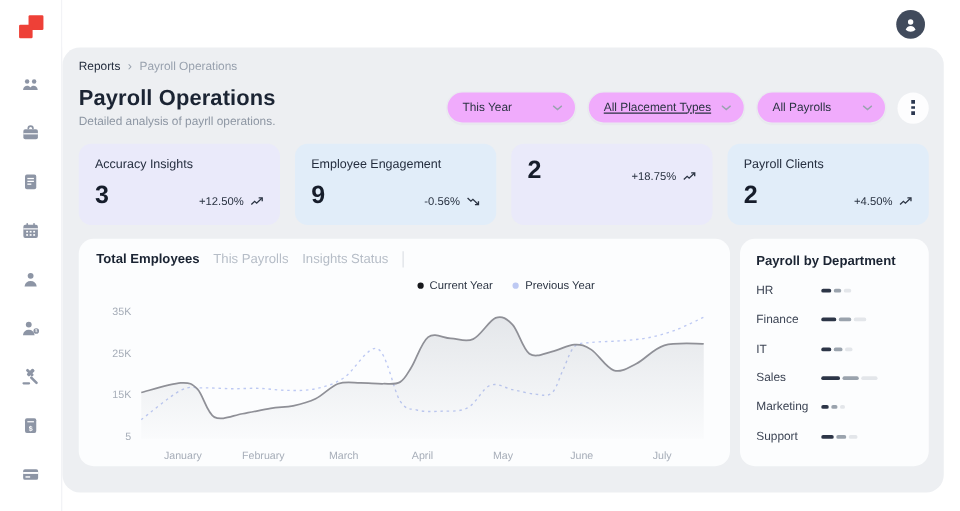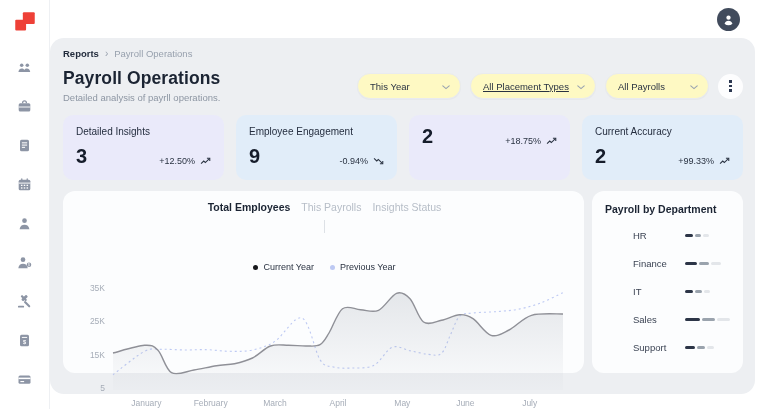--- a/index.html
+++ b/index.html
@@ -18,56 +18,56 @@
   .main { flex:1; display:flex; flex-direction:column; background:#fff; padding:0 13px 15px 0; min-width:0; }
   .topbar { height:38px; display:flex; align-items:center; justify-content:flex-end; padding-right:15px; background:#fff; }
   .avatar { width:23px; height:23px; border-radius:50%; background:#414b5c; display:flex; align-items:center; justify-content:center; cursor:pointer; }
 
   .content { flex:1; background:#edeff2; border-radius:14px; padding:10px 12px 0 13px; min-width:0; }
 
   
   .content-head { display:flex; justify-content:space-between; align-items:flex-end; margin-bottom:12px; }
   .breadcrumb { display:flex; align-items:center; gap:6px; font-size:9.5px; margin-bottom:9px; }
   .crumb-current { color:#98a1ae; }
-  .crumb-root { color:#232c3d; font-weight:bold; }
+  .crumb-root { color:#232c3d; font-weight:normal; }
   .crumb-sep { color:#98a1ae; font-size:10px; }
   .page-title { font-size:17.5px; font-weight:700; color:#1b2433; letter-spacing:.1px; }
   .page-subtitle { font-size:9.5px; color:#8d96a3; margin-top:3px; }
   .filters { display:flex; align-items:center; gap:9px; padding-bottom:4px; }
-  .dropdown { display:flex; align-items:center; justify-content:space-between; height:26px; background:#fef9c3; border:1px solid #e9ebef; border-radius:13px; padding:0 10px 0 12px; font-size:9.5px; color:#2a3342; cursor:pointer; box-shadow:0 1px 1px rgba(25,35,60,.03); }
+  .dropdown { display:flex; align-items:center; justify-content:space-between; height:26px; background:#f0abfc; border:1px solid #e9ebef; border-radius:13px; padding:0 10px 0 12px; font-size:9.5px; color:#2a3342; cursor:pointer; box-shadow:0 1px 1px rgba(25,35,60,.03); }
   .dd-this-year { width:104px; } .dd-placement { width:126px;text-decoration:underline; } .dd-clients { width:104px; }
   .dd-chevron { color:#9aa3b0; margin-left:8px; }
   .kebab-btn { width:25px; height:25px; border-radius:50%; background:#fdfdfe; border:none; display:flex; flex-direction:column; align-items:center; justify-content:center; gap:2px; cursor:pointer; }
   .kebab-btn i { width:2.5px; height:2.5px; background:#2b3750; display:block; }
 
   
   .stats { display:grid; grid-template-columns:repeat(4,1fr); gap:12px; margin-bottom:11px; }
   .stat-card { border-radius:10px; padding:11px 13px 12px; height:65px; }
   .stat-label { font-size:10px; color:#252e3f; margin-bottom:9px; }
   .stat-row { display:flex; align-items:flex-end; justify-content:space-between; }
   .stat-value { font-size:20px; font-weight:700; color:#161d2b; line-height:1; }
   .stat-delta { display:flex; align-items:center; gap:5px; font-size:9px; color:#2a3342; }
 
   
   .panels { display:flex; gap:8px; }
   .chart-card { background:#fcfdfe; border-radius:12px; padding:10px 12px 6px 14px; width:521px; height:182px; }
-  .chart-head { display:flex; align-items:center; gap:7px; margin-bottom:4px;flex-direction:column; }
+  .chart-head { display:flex; align-items:flex-start; gap:7px; margin-bottom:4px; }
   .tabs { display:flex; align-items:center; gap:11px; }
   .tab { font-size:10.5px; color:#b6bdc7; cursor:pointer; background:none; border:none; font-family:inherit; }
   .tab.active { color:#1b2433; font-weight:700; }
   .head-divider { width:1px; height:13px; background:#dde1e6; margin:0 4px; }
   .legend { display:flex; align-items:center; gap:16px; }
   .legend-item { display:flex; align-items:center; gap:5px; font-size:9px; color:#2a3342; cursor:pointer;margin-top:22px; }
   .legend-dot { width:5px; height:5px; border-radius:50%; display:inline-block; }
 
   .dept-card { background:#fcfdfe; border-radius:12px; padding:12px 13px; flex:1; height:182px; display:flex; flex-direction:column; }
   .dept-title { font-size:10.5px; font-weight:700; color:#1b2433; margin-bottom:6px; }
   .dept-rows { flex:1; display:flex; flex-direction:column; justify-content:space-around; }
   .dept-row { display:flex; align-items:center; }
-  .dept-label { font-size:9.5px; color:#3c4454; width:52px; flex-shrink:0;margin-left:28px; }
+  .dept-label { font-size:9.5px; color:#3c4454; width:52px; flex-shrink:0; }
   .dept-bar { display:flex; align-items:center; gap:2px; }
   .dept-seg { height:3px; border-radius:2px; display:block; }
 
   .axis-text { font-size:8.5px; fill:#a6adb8; font-family:"Liberation Sans", sans-serif; }
 </style>
 </head>
 <body>
 
 <div class="page">
 
@@ -220,40 +220,40 @@
             <button class="kebab-btn">
               <i></i>
               <i></i>
               <i></i>
             </button>
           </div>
       </div>
 
       <div class="stats" id="stats">
           <div class="stat-card" style="background: rgb(234, 234, 250);">
-            <div class="stat-label">Detailed Insights</div>
+            <div class="stat-label">Accuracy Insights</div>
             <div class="stat-row">
               <div class="stat-value">3</div>
               <div class="stat-delta">
                 <span>+12.50%</span>
                 <span style="display:flex">
                   <svg viewBox="0 0 12 9" width="11" height="8">
                     <path d="M1 7.4 4 4.6 5.8 6.2 10.4 1.8" fill="none" stroke="#2a3342" stroke-width="1.2"></path>
                     <path d="M7.6 1.4h3.2v3" fill="none" stroke="#2a3342" stroke-width="1.2"></path>
                   </svg>
                 </span>
               </div>
             </div>
           </div>
           <div class="stat-card" style="background: rgb(225, 237, 249);">
             <div class="stat-label">Employee Engagement</div>
             <div class="stat-row">
               <div class="stat-value">9</div>
               <div class="stat-delta">
-                <span>-0.94%</span>
+                <span>-0.56%</span>
                 <span style="display:flex">
                   <svg viewBox="0 0 12 9" width="11" height="8">
                     <path d="M1 1.6 4 4.4 5.8 2.8 10.4 7.2" fill="none" stroke="#2a3342" stroke-width="1.2"></path>
                     <path d="M7.6 7.6h3.2v-3" fill="none" stroke="#2a3342" stroke-width="1.2"></path>
                   </svg>
                 </span>
               </div>
             </div>
           </div>
           <div class="stat-card" style="background: rgb(234, 234, 250);">
@@ -264,25 +264,25 @@
                 <span style="display:flex">
                   <svg viewBox="0 0 12 9" width="11" height="8">
                     <path d="M1 7.4 4 4.6 5.8 6.2 10.4 1.8" fill="none" stroke="#2a3342" stroke-width="1.2"></path>
                     <path d="M7.6 1.4h3.2v3" fill="none" stroke="#2a3342" stroke-width="1.2"></path>
                   </svg>
                 </span>
               </div>
             </div>
           </div>
           <div class="stat-card" style="background: rgb(225, 237, 249);">
-            <div class="stat-label">Current Accuracy</div>
+            <div class="stat-label">Payroll Clients</div>
             <div class="stat-row">
               <div class="stat-value">2</div>
               <div class="stat-delta">
-                <span>+99.33%</span>
+                <span>+4.50%</span>
                 <span style="display:flex">
                   <svg viewBox="0 0 12 9" width="11" height="8">
                     <path d="M1 7.4 4 4.6 5.8 6.2 10.4 1.8" fill="none" stroke="#2a3342" stroke-width="1.2"></path>
                     <path d="M7.6 1.4h3.2v3" fill="none" stroke="#2a3342" stroke-width="1.2"></path>
                   </svg>
                 </span>
               </div>
             </div>
           </div>
         </div>
@@ -360,20 +360,28 @@
               </div>
               <div class="dept-row">
                 <span class="dept-label">Sales</span>
                 <span class="dept-bar">
                   <span class="dept-seg" style="width:15px;background:#2c3547"></span>
                   <span class="dept-seg" style="width:13px;background:#9aa3ad"></span>
                   <span class="dept-seg" style="width:13px;background:#e3e6ea"></span>
                 </span>
               </div>
               <div class="dept-row">
+                <span class="dept-label">Marketing</span>
+                <span class="dept-bar">
+                  <span class="dept-seg" style="width:6px;background:#2c3547"></span>
+                  <span class="dept-seg" style="width:5px;background:#9aa3ad"></span>
+                  <span class="dept-seg" style="width:4px;background:#e3e6ea"></span>
+                </span>
+              </div>
+              <div class="dept-row">
                 <span class="dept-label">Support</span>
                 <span class="dept-bar">
                   <span class="dept-seg" style="width:10px;background:#2c3547"></span>
                   <span class="dept-seg" style="width:8px;background:#9aa3ad"></span>
                   <span class="dept-seg" style="width:7px;background:#e3e6ea"></span>
                 </span>
               </div>
             </div>
         </aside>
       </div>

